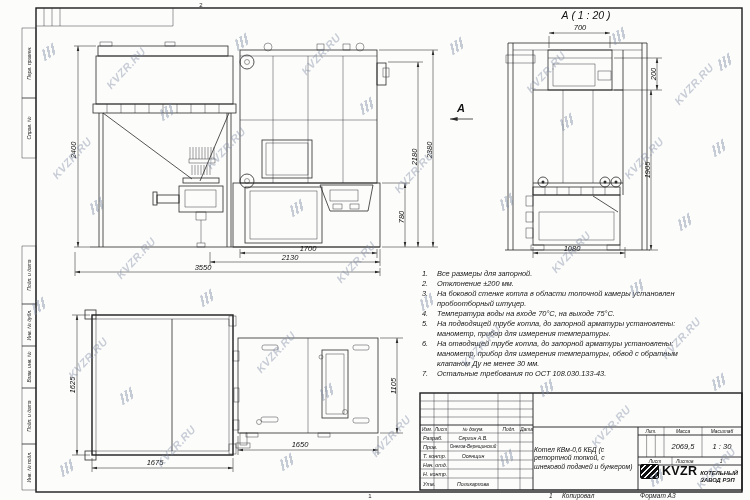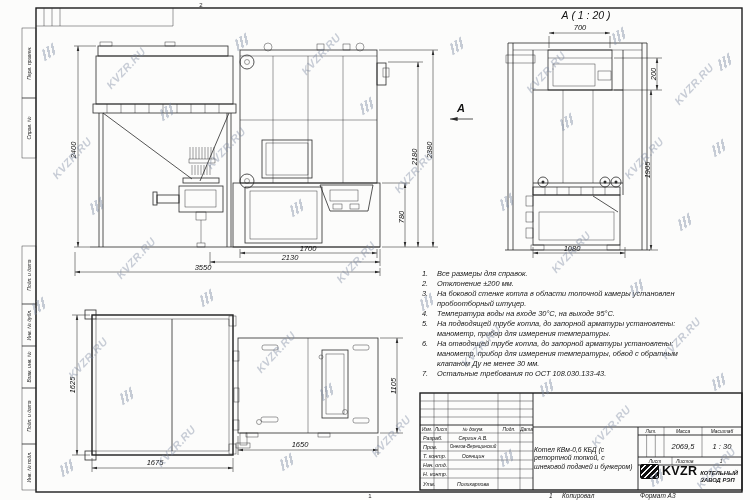--- a/index.html
+++ b/index.html
@@ -260,33 +260,33 @@
     <g>
       <text class="ft" x="549" y="498">1</text>
       <text class="ft" x="562" y="498">Копировал</text>
       <text class="ft" x="640" y="498">Формат А3</text>
     </g>
   </svg>
 
   <div class="notes">
     <div class="note">
         <span class="n">1.</span>
-        <span class="t">Все размеры для справок.</span>
+        <span class="t">Все размеры для запорной.</span>
       </div>
     <div class="note">
         <span class="n">2.</span>
         <span class="t">Отклонение ±200 мм.</span>
       </div>
     <div class="note">
         <span class="n">3.</span>
         <span class="t">На боковой стенке котла в области топочной камеры установлен пробоотборный штуцер.</span>
       </div>
     <div class="note">
         <span class="n">4.</span>
-        <span class="t">Температура воды на входе 30°С, на выходе 95°С.</span>
+        <span class="t">Температура воды на входе 70°С, на выходе 75°С.</span>
       </div>
     <div class="note">
         <span class="n">5.</span>
         <span class="t">На подводящей трубе котла, до запорной арматуры установлены: манометр, прибор для измерения температуры.</span>
       </div>
     <div class="note">
         <span class="n">6.</span>
         <span class="t">На отводящей трубе котла, до запорной арматуры установлены: манометр, прибор для измерения температуры, обвод с обратным клапаном Ду не менее 30 мм.</span>
       </div>
     <div class="note">

